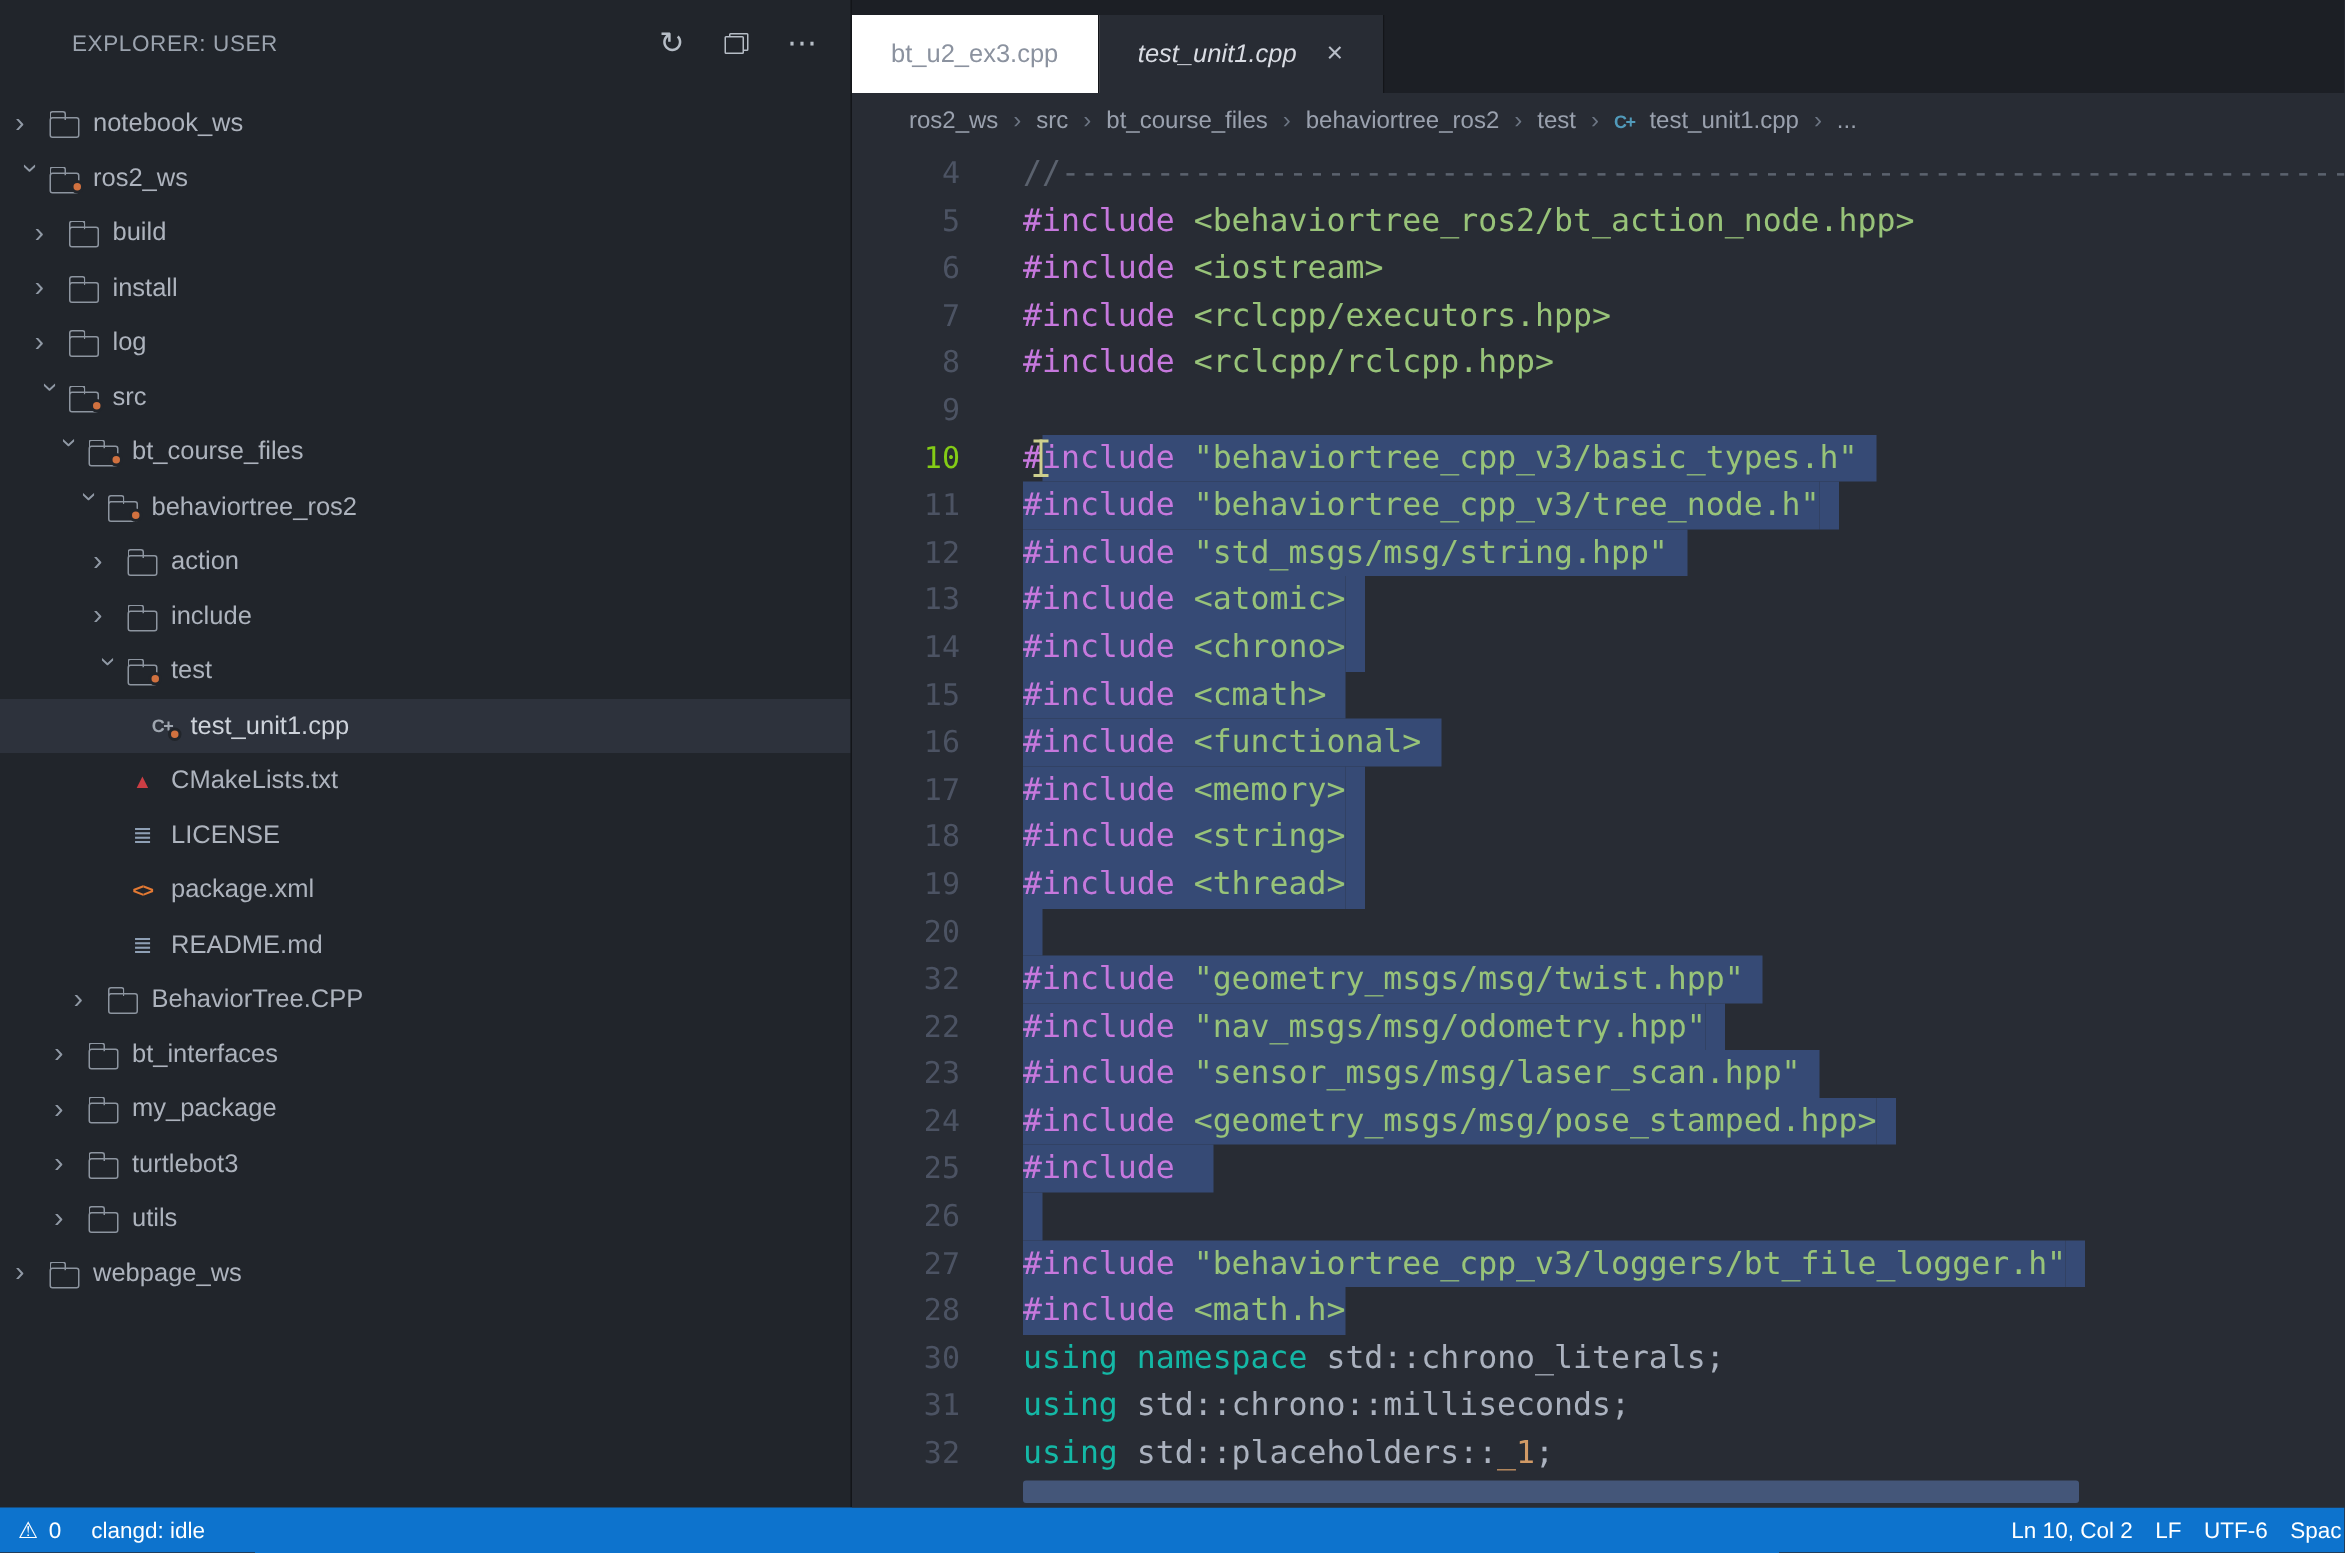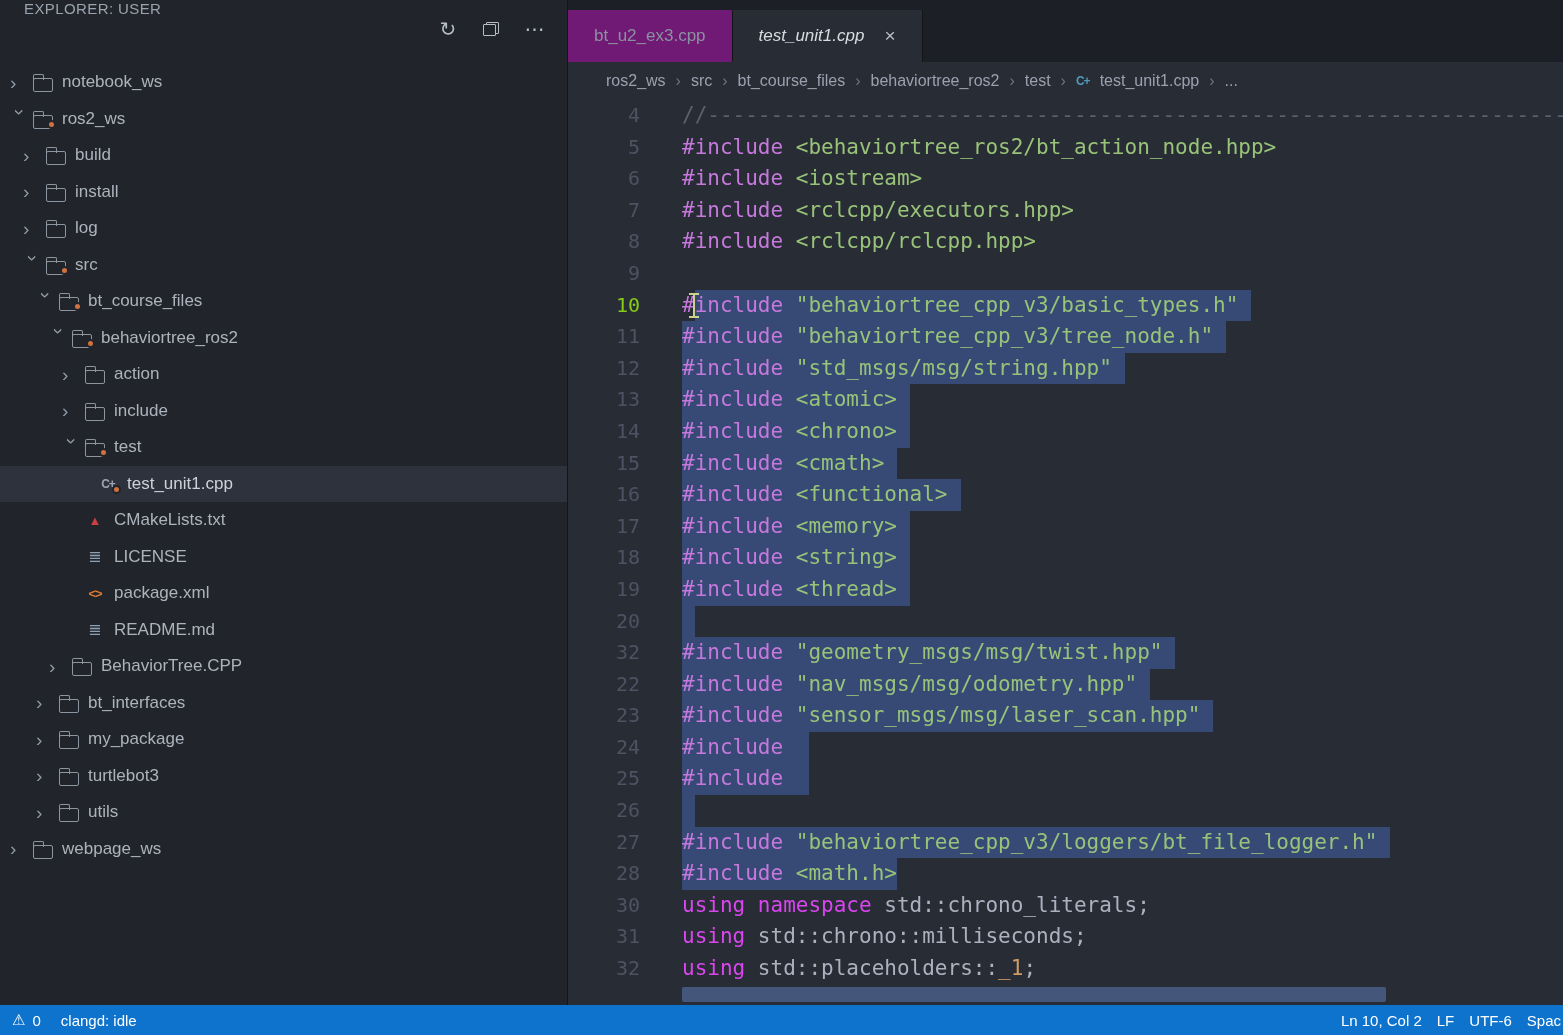--- a/index.html
+++ b/index.html
@@ -2,21 +2,21 @@
 <html><head>
 <meta charset="utf-8">
 <style>
   *{margin:0;padding:0;box-sizing:border-box}
   html,body{width:1563px;height:1035px;overflow:hidden;background:#282c34;font-family:"Liberation Sans",sans-serif}
   .app{display:flex;flex-direction:column;width:1563px;height:1035px}
   .main{display:flex;flex:1;min-height:0}
 
   
   .sidebar{width:568px;min-width:568px;background:#21252b;border-right:1px solid #131519;display:flex;flex-direction:column}
-  .sb-header{height:58px;display:flex;padding:0 22px 0 24px;color:#9ba3ae;font-size:15px;letter-spacing:.4px}
+  .sb-header{height:58px;display:flex;align-items:center;padding:0 22px 0 48px;color:#9ba3ae;font-size:15px;letter-spacing:.4px}
   .sb-title{flex:1}
   .sb-actions{display:flex;gap:26px;align-items:center;color:#b6bdc6}
   .sb-act{font-size:20px;cursor:pointer;line-height:1}
   .icon-collapse{position:relative;width:16px;height:14px;display:inline-block}
   .icon-collapse::before{content:'';position:absolute;right:0;top:0;width:11px;height:10px;border:1.5px solid #b6bdc6;border-radius:1px}
   .icon-collapse::after{content:'';position:absolute;left:0;bottom:0;width:11px;height:10px;border:1.5px solid #b6bdc6;border-radius:1px;background:#21252b}
   .tree{flex:1;overflow:hidden;padding-top:6px}
   .tree-row{display:flex;align-items:center;height:36.5px;color:#adb3bd;font-size:17px;cursor:pointer;white-space:nowrap}
   .tree-row.selected{background:#2d323c;color:#cdd2da}
   .chev{width:22px;font-size:19px;color:#9099a5;display:inline-block;transform-origin:45% 52%;line-height:1;flex:none}
@@ -26,38 +26,38 @@
   .fi-folder::after{content:'';position:absolute;left:1px;top:1px;width:9px;height:5px;border:1.5px solid #8d95a0;border-bottom:none;border-radius:2px 2px 0 0}
   .fi-cpp{font-size:12px;font-weight:bold;color:#9fa6b0;letter-spacing:-1px}
   .fi-cmake{color:#cc3e44;font-size:13px}
   .fi-list{color:#8fa0b5;font-size:16px}
   .fi-xml{color:#e37933;font-size:13px;font-weight:bold;letter-spacing:-1px}
   .gitdot{position:absolute;right:-2px;bottom:-1px;width:9px;height:9px;border-radius:50%;background:#d1713f;border:2px solid #21252b;z-index:2}
 
   
   .editor-col{flex:1;display:flex;flex-direction:column;min-width:0}
   .tabbar{height:62px;background:#1c1f25;display:flex;padding-top:10px}
-  .tab{display:flex;align-items:center;padding:0 26px;font-size:17px;background:#701a75;color:#8b929f;border-right:1px solid #131519;cursor:pointer}
+  .tab{display:flex;align-items:center;padding:0 26px;font-size:17px;background:#ffffff;color:#8b929f;border-right:1px solid #131519;cursor:pointer}
   .tab.active{background:#282c34;color:#d8dbe2;font-style:italic}
   .tab-close{margin-left:20px;font-size:19px;color:#b8bec8;font-style:normal;cursor:pointer}
   .breadcrumb{height:38px;background:#282c34;display:flex;align-items:center;padding-left:38px;font-size:16px;color:#9aa1ae;gap:10px;white-space:nowrap;overflow:hidden}
   .bc-sep{color:#6d7684;font-size:16px}
   .bc-icon{color:#519aba;font-weight:bold;font-size:12px;letter-spacing:-1px}
   .bc-item{cursor:pointer}
 
   .code-area{position:relative;flex:1;overflow:hidden;font-family:"DejaVu Sans Mono",monospace;font-size:21px;background:#282c34}
   .code-line{display:flex;height:31.6px;line-height:31.6px;white-space:pre}
   .gutter{width:72px;text-align:right;color:#4c5363;flex:none;font-size:20px}
   .gutter.active{color:#84cc16}
   .code-text{padding-left:42px;display:flex;align-items:stretch}
   .code-text span{display:inline-block}
   .tok-pre{color:#c678dd}
   .tok-hdr{color:#98c379;text-underline-offset:3px}
   .tok-cmt{color:#5b626e}
-  .tok-kw{color:#d946ef}
+  .tok-kw{color:#14b8a6}
   .tok-pln{color:#abb2bf}
   .tok-num{color:#d19a66}
   .sel{background:#364a75}
   .nl-sel{display:inline-block;width:13px;background:#364a75}
   .hscroll{position:absolute;left:114px;bottom:3px;width:704px;height:15px;background:rgba(96,128,190,.5);border-radius:2px;cursor:pointer}
   .ibeam{position:absolute;left:125px;top:193px;width:2px;height:25px;background:#cdd08e}
   .ibeam::before,.ibeam::after{content:'';position:absolute;left:-4px;width:10px;height:2px;background:#cdd08e}
   .ibeam::before{top:0}
   .ibeam::after{bottom:0}
 
@@ -242,21 +242,21 @@
             <div class="code-line"><span class="gutter">14</span><span class="code-text"><span class="tok-pre sel">#include </span><span class="tok-hdr sel">&lt;chrono&gt;</span><span class="nl-sel"></span></span></div>
             <div class="code-line"><span class="gutter">15</span><span class="code-text"><span class="tok-pre sel">#include </span><span class="tok-hdr sel">&lt;cmath&gt;</span><span class="nl-sel"></span></span></div>
             <div class="code-line"><span class="gutter">16</span><span class="code-text"><span class="tok-pre sel">#include </span><span class="tok-hdr sel">&lt;functional&gt;</span><span class="nl-sel"></span></span></div>
             <div class="code-line"><span class="gutter">17</span><span class="code-text"><span class="tok-pre sel">#include </span><span class="tok-hdr sel">&lt;memory&gt;</span><span class="nl-sel"></span></span></div>
             <div class="code-line"><span class="gutter">18</span><span class="code-text"><span class="tok-pre sel">#include </span><span class="tok-hdr sel">&lt;string&gt;</span><span class="nl-sel"></span></span></div>
             <div class="code-line"><span class="gutter">19</span><span class="code-text"><span class="tok-pre sel">#include </span><span class="tok-hdr sel">&lt;thread&gt;</span><span class="nl-sel"></span></span></div>
             <div class="code-line"><span class="gutter">20</span><span class="code-text"><span class="nl-sel"></span></span></div>
             <div class="code-line"><span class="gutter">32</span><span class="code-text"><span class="tok-pre sel">#include </span><span class="tok-hdr sel">"geometry_msgs/msg/twist.hpp"</span><span class="nl-sel"></span></span></div>
             <div class="code-line"><span class="gutter">22</span><span class="code-text"><span class="tok-pre sel">#include </span><span class="tok-hdr sel">"nav_msgs/msg/odometry.hpp"</span><span class="nl-sel"></span></span></div>
             <div class="code-line"><span class="gutter">23</span><span class="code-text"><span class="tok-pre sel">#include </span><span class="tok-hdr sel">"sensor_msgs/msg/laser_scan.hpp"</span><span class="nl-sel"></span></span></div>
-            <div class="code-line"><span class="gutter">24</span><span class="code-text"><span class="tok-pre sel">#include </span><span class="nl-sel"></span></span></div>
+            <div class="code-line"><span class="gutter">24</span><span class="code-text"><span class="tok-pre sel">#include </span><span class="tok-hdr sel">&lt;geometry_msgs/msg/pose_stamped.hpp&gt;</span><span class="nl-sel"></span></span></div>
             <div class="code-line"><span class="gutter">25</span><span class="code-text"><span class="tok-pre sel">#include </span><span class="nl-sel"></span></span></div>
             <div class="code-line"><span class="gutter">26</span><span class="code-text"><span class="nl-sel"></span></span></div>
             <div class="code-line"><span class="gutter">27</span><span class="code-text"><span class="tok-pre sel">#include </span><span class="tok-hdr sel">"behaviortree_cpp_v3/loggers/bt_file_logger.h"</span><span class="nl-sel"></span></span></div>
             <div class="code-line"><span class="gutter">28</span><span class="code-text"><span class="tok-pre sel">#include </span><span class="tok-hdr sel">&lt;math.h&gt;</span></span></div>
             <div class="code-line"><span class="gutter">30</span><span class="code-text"><span class="tok-kw">using </span><span class="tok-kw">namespace </span><span class="tok-pln">std::chrono_literals;</span></span></div>
             <div class="code-line"><span class="gutter">31</span><span class="code-text"><span class="tok-kw">using </span><span class="tok-pln">std::chrono::milliseconds;</span></span></div>
             <div class="code-line"><span class="gutter">32</span><span class="code-text"><span class="tok-kw">using </span><span class="tok-pln">std::placeholders::</span><span class="tok-num">_1</span><span class="tok-pln">;</span></span></div>
           </div>
         <div class="hscroll"></div>
         <div class="ibeam"></div>

